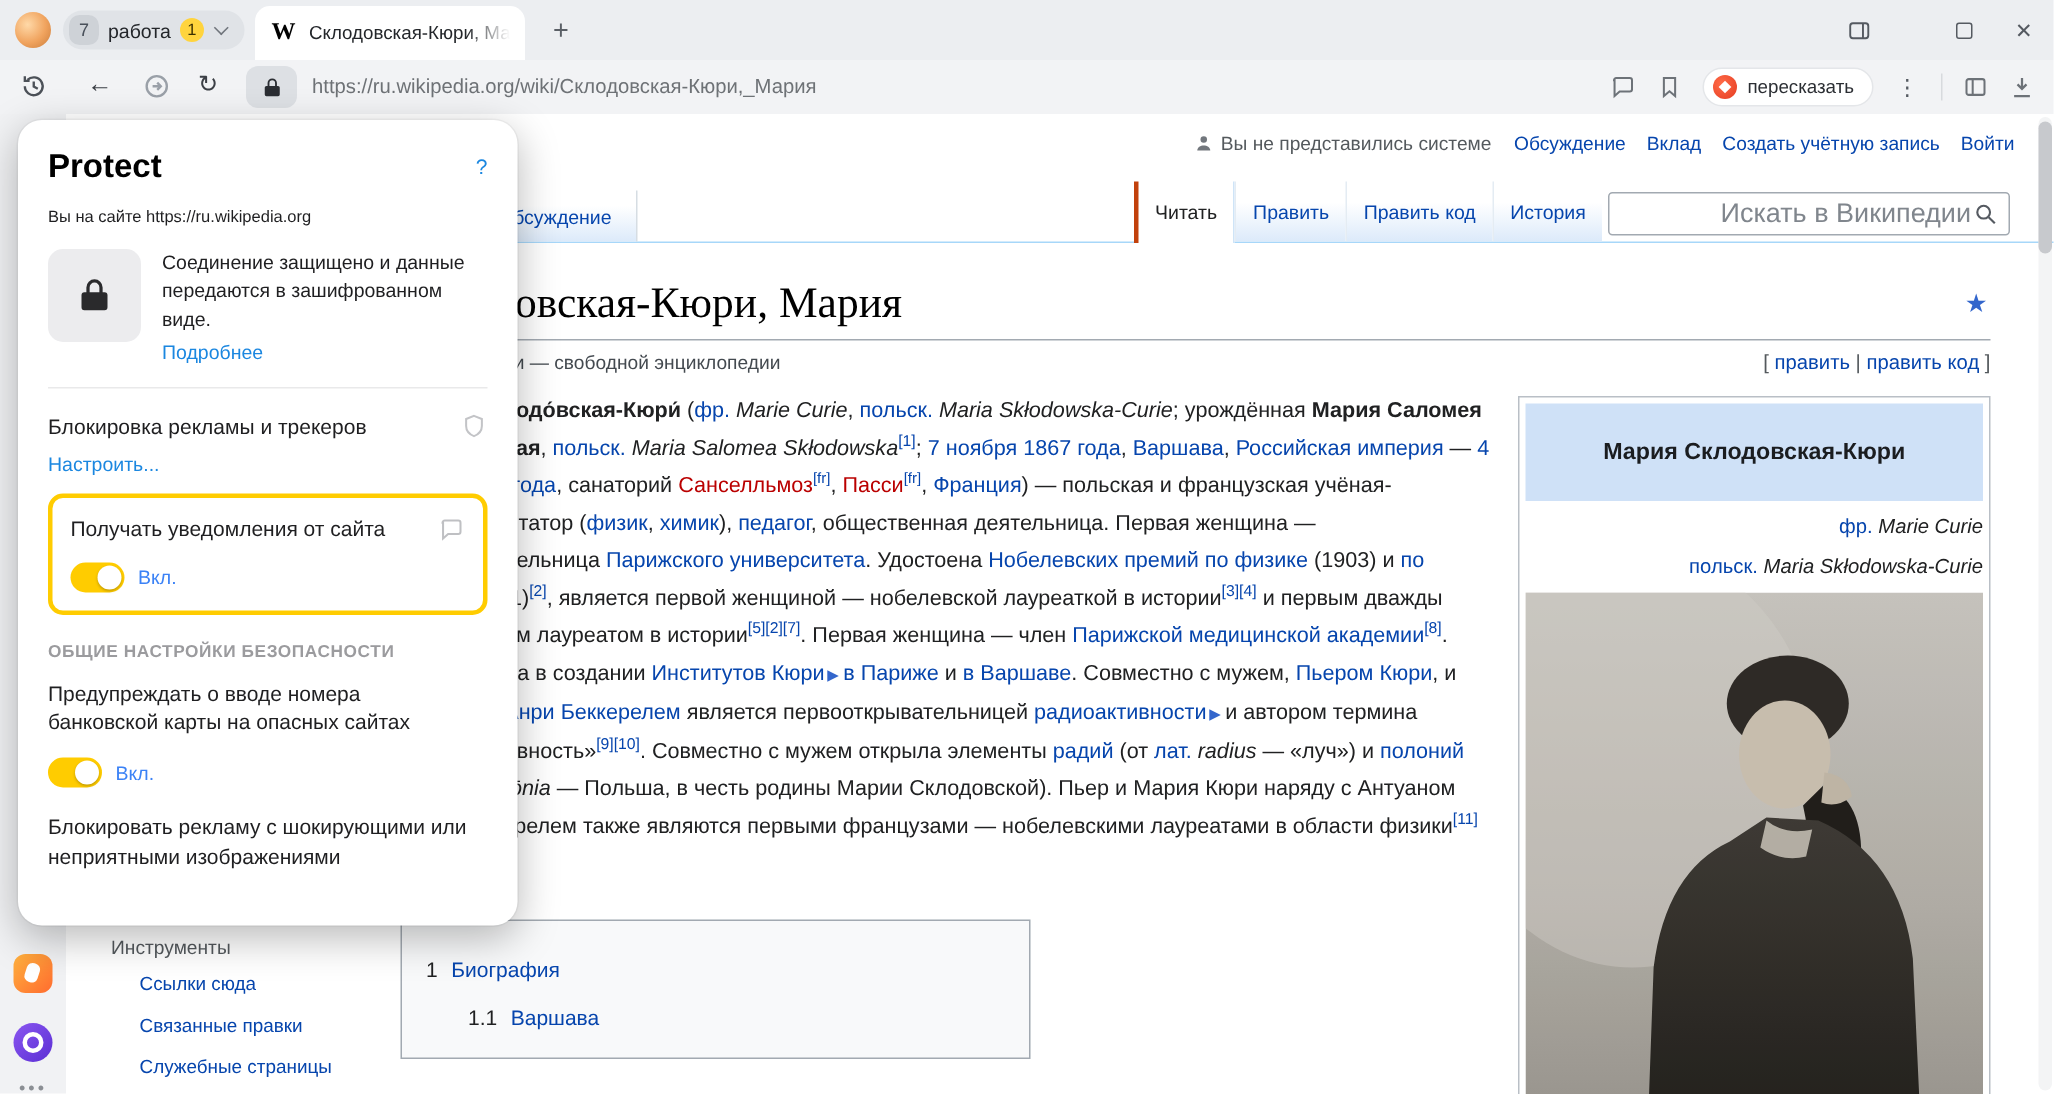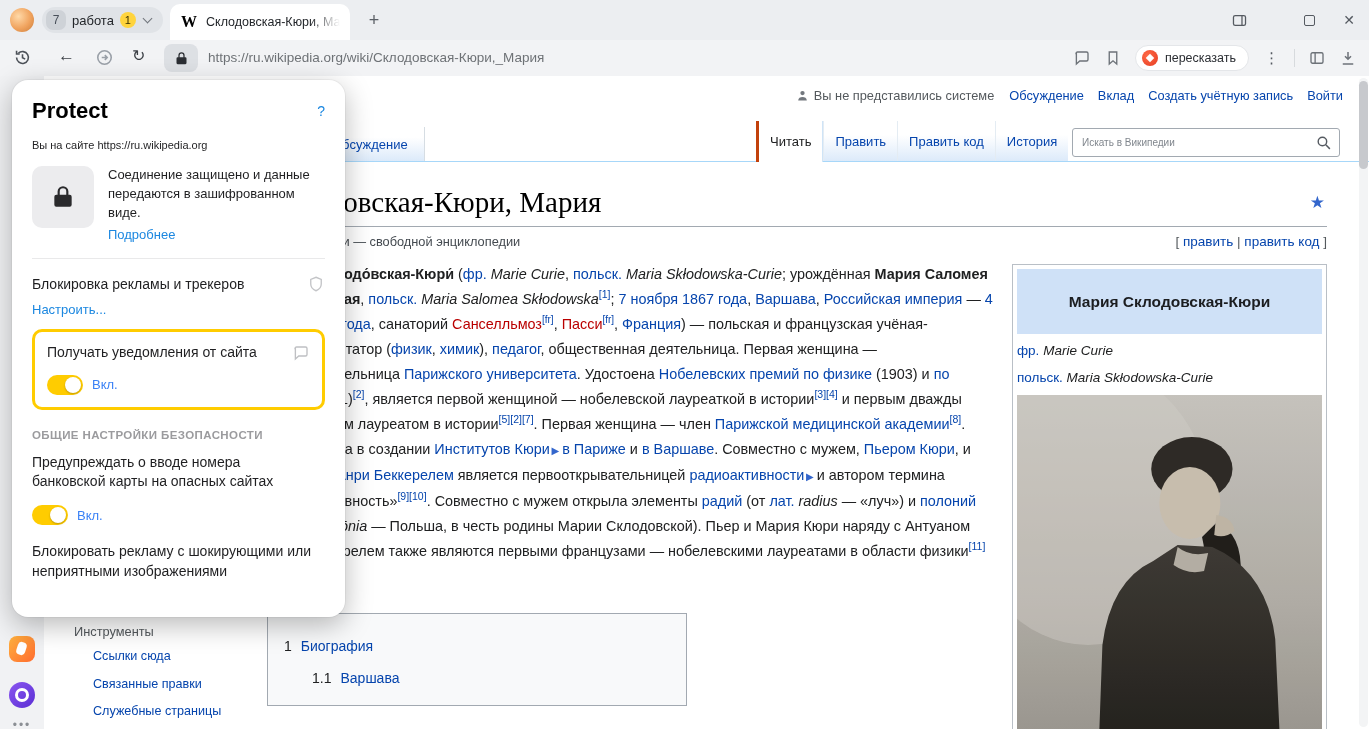--- a/index.html
+++ b/index.html
@@ -79,39 +79,39 @@
     font-size:13px; color:#0645ad; background:linear-gradient(to bottom,rgba(255,255,255,0) 30%,#dceafa 100%);
     border-right:1px solid #d6dde3; }
   .vtabs { position:absolute; left:712px; bottom:0; height:40px; display:flex; align-items:stretch; }
   .vtab { padding:0 11px; display:flex; align-items:center; font-size:13px; color:#0645ad;
     background:linear-gradient(to bottom,rgba(255,255,255,0) 35%,#dceafa 100%); cursor:pointer; }
   .vtab + .vtab { border-left:1px solid #e4ecf3; }
   .vtab.active { background:#fff; color:#202122; border-left:3px solid #c2410c; border-right:1px solid #cfe4f7;
     height:41px; margin-bottom:-1px; z-index:2; }
   .searchbox { position:absolute; right:29px; top:52px; width:268px; height:29px; border:1px solid #a2a9b1;
     border-radius:3px; background:#fff; display:flex; align-items:center; padding:0 30px 0 9px; }
-  .searchbox input { border:none; outline:none; flex:1; font-size:10px; color:#1d4ed8; background:transparent;
-    font-family:"Liberation Sans", sans-serif; }
+  .searchbox input { border:none; outline:none; flex:1; font-size:18px; color:#1d4ed8; background:transparent;
+    font-family:"Liberation Sans", sans-serif;text-align:right; }
   .searchbox input::placeholder { color:#80868d; }
   .search-mag { position:absolute; right:7px; top:5px; width:17px; height:17px; color:#555a61; }
 
   .content { position:absolute; left:215px; top:86px; width:1110px; min-height:567px; background:#fff;
     padding:24px 42px 0 8px; }
   .wtitle { font-family:"Liberation Serif", serif; font-size:29px; font-weight:400; color:#000;
     border-bottom:1px solid #a2a9b1; padding-bottom:7px; }
   .star-watch { position:absolute; right:44px; top:30px; color:#36c; font-size:17px; cursor:pointer; }
   .subrow { display:flex; justify-content:space-between; margin-top:7px; align-items:baseline; }
   .tagline { font-size:12.8px; color:#444a50; }
   .editsection { font-size:13.5px; color:#54595d; }
   .es-a { color:#0645ad; cursor:pointer; }
   .wbody { margin-top:13px; font-size:14.4px; line-height:25px; color:#202122; }
 
   .infobox { float:right; width:315px; margin:2px 0 14px 18px; border:1px solid #b9bfc6; background:#fff; padding:4px; }
   .ib-title { background:#cfe1f7; text-align:center; font-weight:700; font-size:15.5px; padding:20px 4px; color:#1b1d20; }
-  .ib-lang { text-align:left; font-size:13.5px; margin-top:7px; line-height:1.45; }
+  .ib-lang { text-align:right; font-size:13.5px; margin-top:7px; line-height:1.45; }
   .ib-photo { width:100%; height:420px; display:block; margin-top:8px; }
 
   .wl { color:#0645ad; cursor:pointer; }
   .wr { color:#ba0000; cursor:pointer; }
   .wb { font-weight:700; }
   .wi { font-style:italic; }
   sup.ws { color:#0645ad; font-size:10.5px; line-height:0; cursor:pointer; }
   sup.wf { color:#0645ad; font-size:10px; line-height:0; cursor:pointer; }
   .wa { color:#36c; font-size:10px; letter-spacing:-1px; }
 

